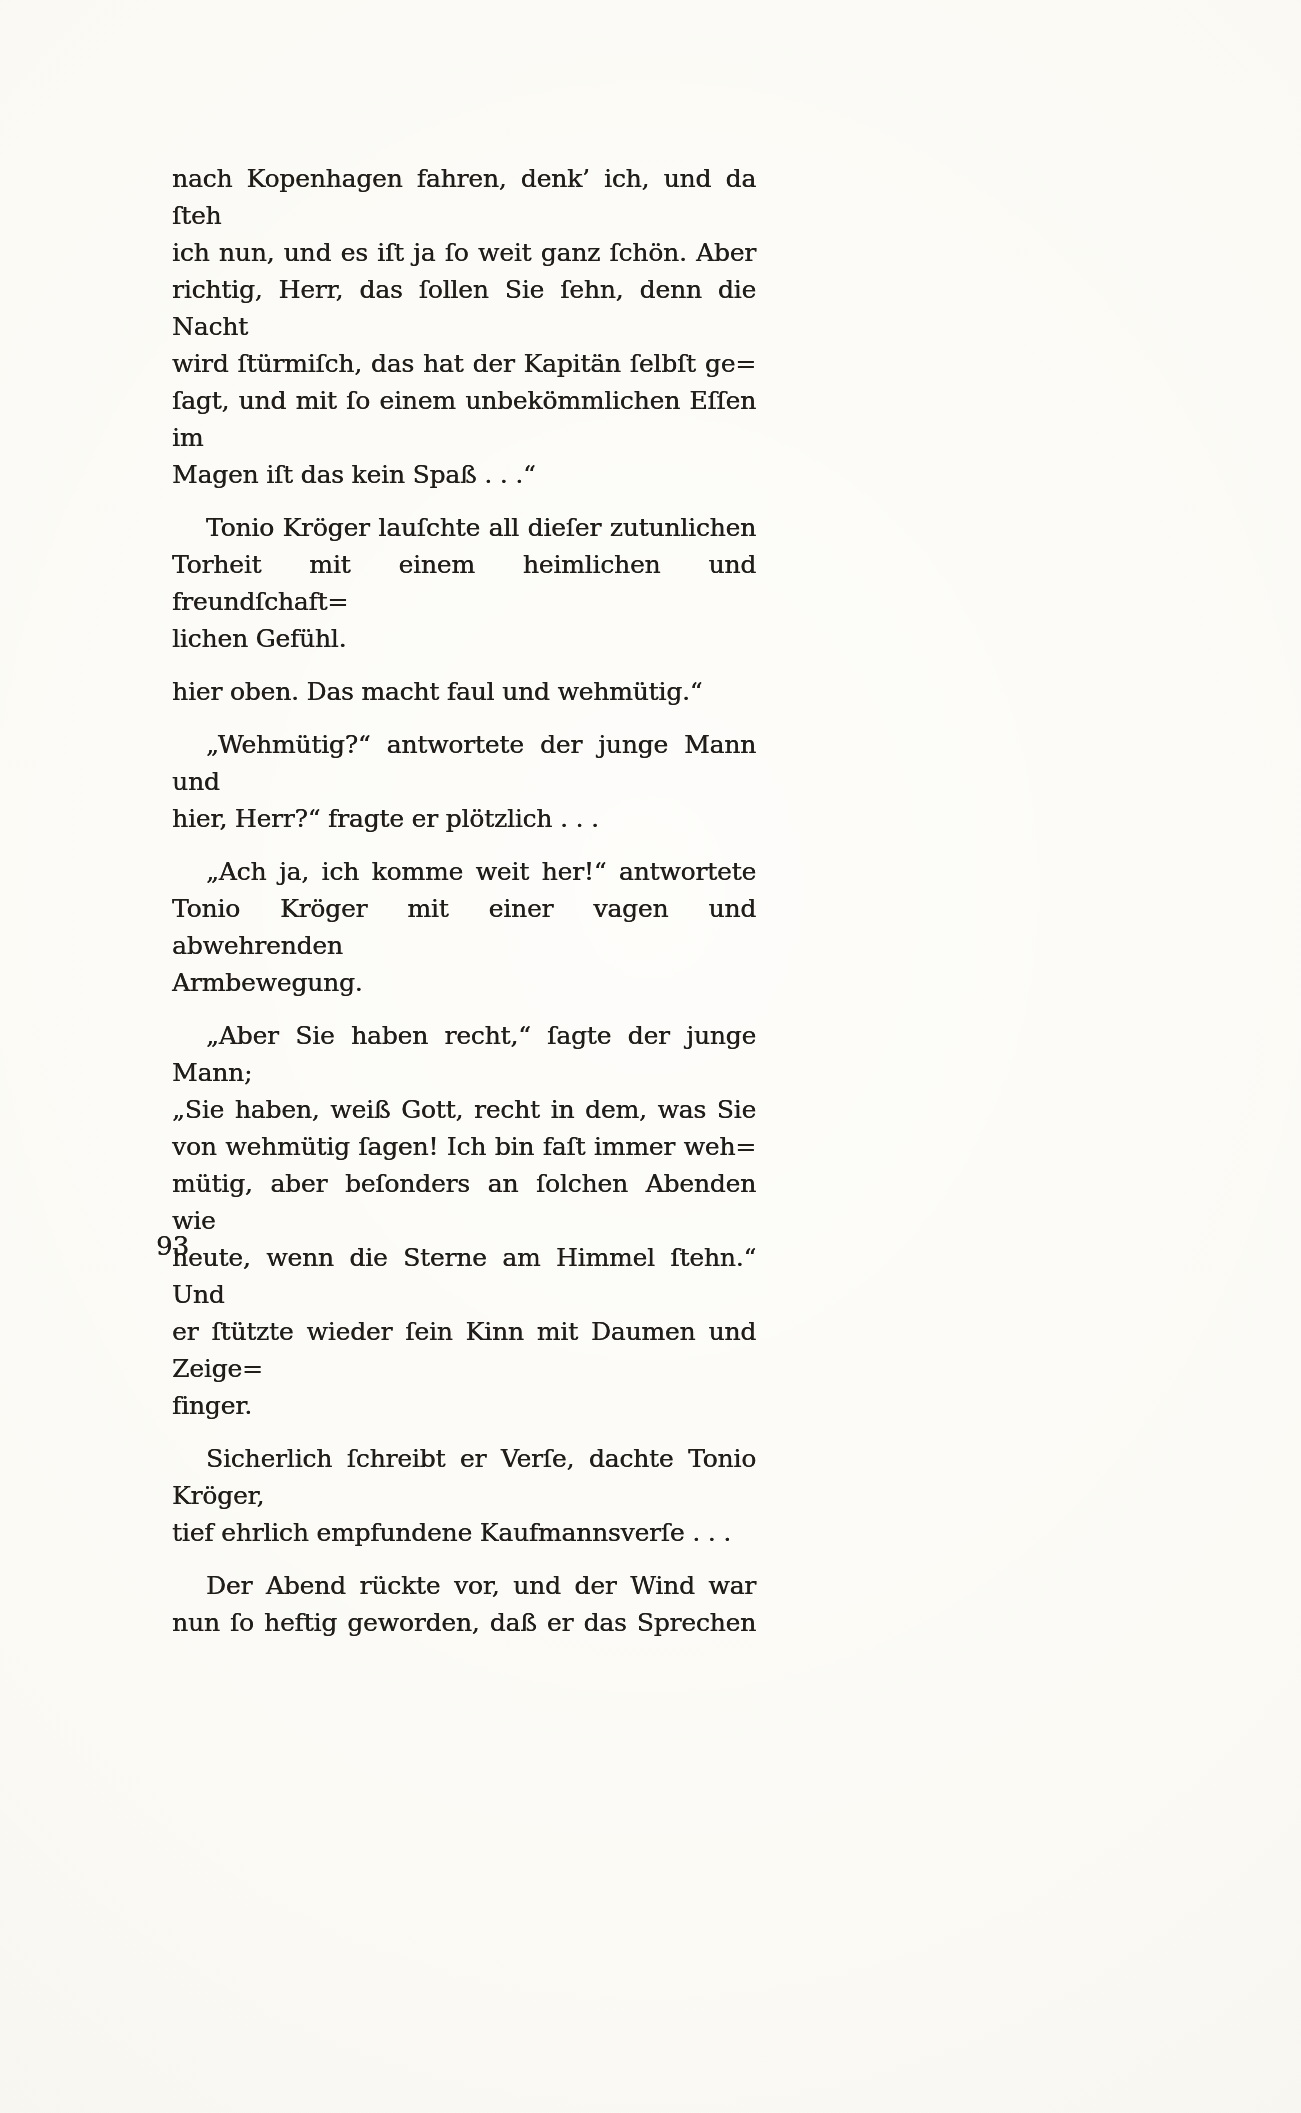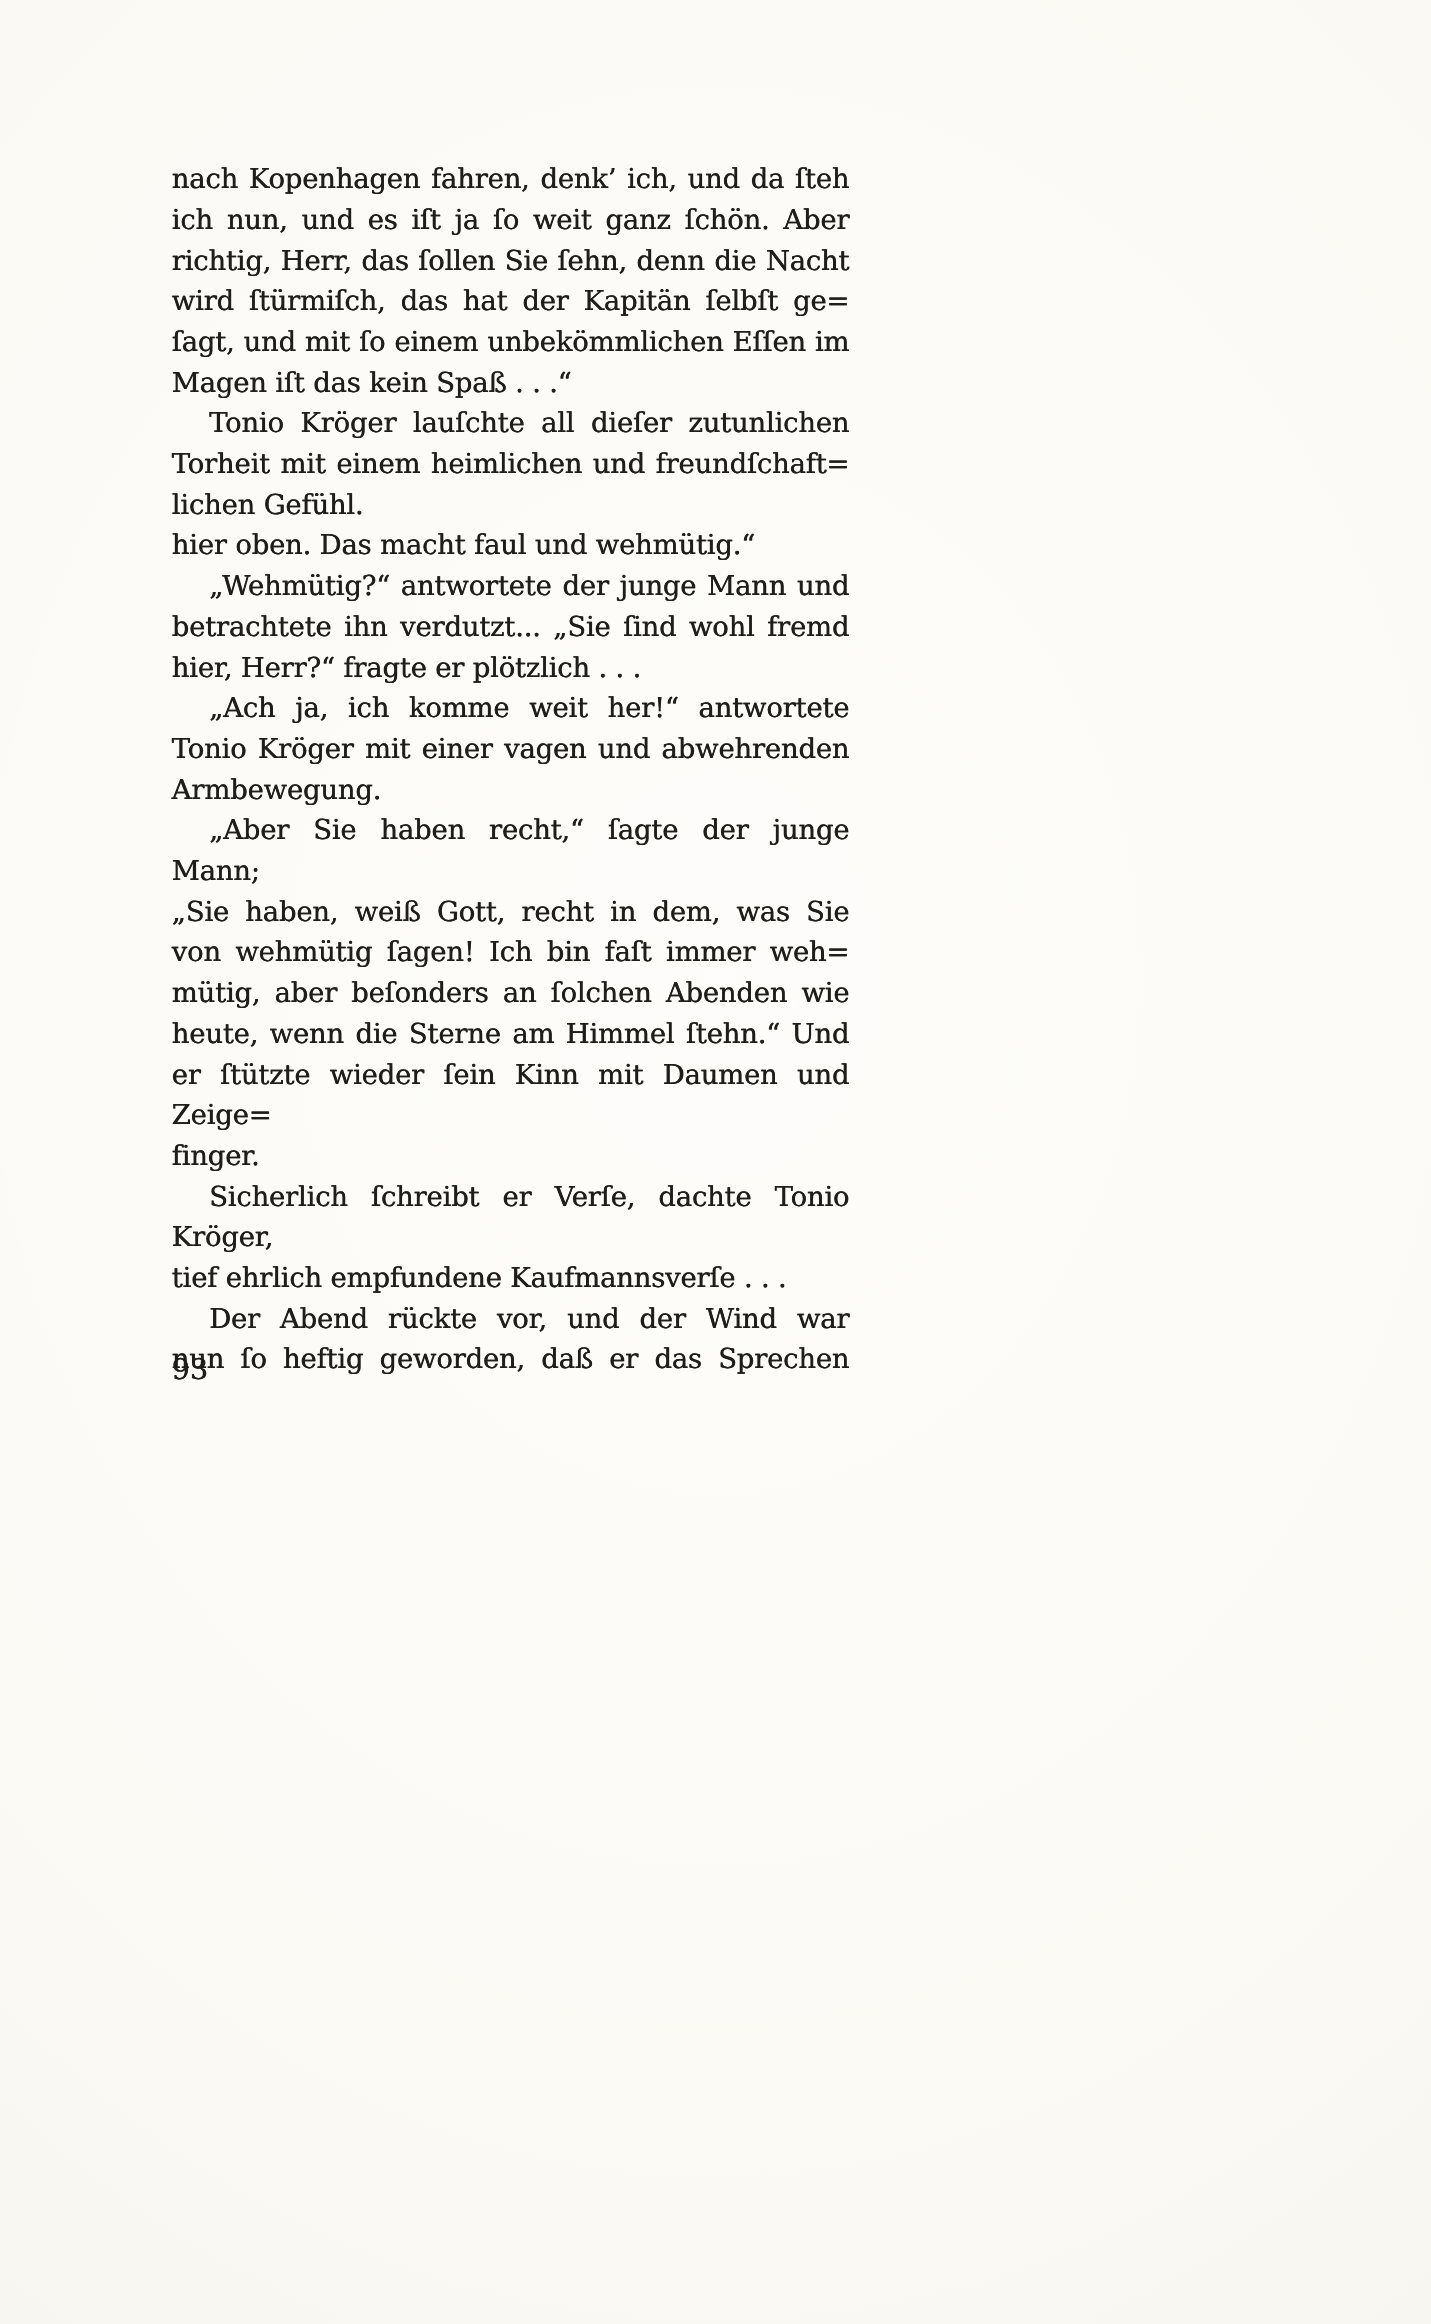--- a/index.html
+++ b/index.html
@@ -22,21 +22,21 @@
     position: absolute;
     inset: 0;
   }
   .text-block {
     position: absolute;
     left: 156px;
     top: 144px;
     width: 616px;
   }
   .paragraph {
-    margin: 0;
+    margin: 16px;
     padding: 0;
   }
   .line {
     font-size: 25px;
     line-height: 37px;
     letter-spacing: -0.2px;
     text-align: justify;
     text-align-last: justify;
     
     text-shadow: 0.35px 0 0 currentColor;
@@ -75,21 +75,20 @@
       <div class="paragraph">
         <div class="line indented">Tonio Kröger lauſchte all dieſer zutunlichen</div>
         <div class="line">Torheit mit einem heimlichen und freundſchaft=</div>
         <div class="line para-end">lichen Gefühl.</div>
       </div>
       <div class="paragraph">
         <div class="line para-end">hier oben. Das macht faul und wehmütig.“</div>
       </div>
       <div class="paragraph">
         <div class="line indented">„Wehmütig?“ antwortete der junge Mann und</div>
-        <div class="line">betrachtete ihn verdutzt... „Sie ſind wohl fremd</div>
         <div class="line para-end">hier, Herr?“ fragte er plötzlich . . .</div>
       </div>
       <div class="paragraph">
         <div class="line indented">„Ach ja, ich komme weit her!“ antwortete</div>
         <div class="line">Tonio Kröger mit einer vagen und abwehrenden</div>
         <div class="line para-end">Armbewegung.</div>
       </div>
       <div class="paragraph">
         <div class="line indented">„Aber Sie haben recht,“ ſagte der junge Mann;</div>
         <div class="line">„Sie haben, weiß Gott, recht in dem, was Sie</div>

